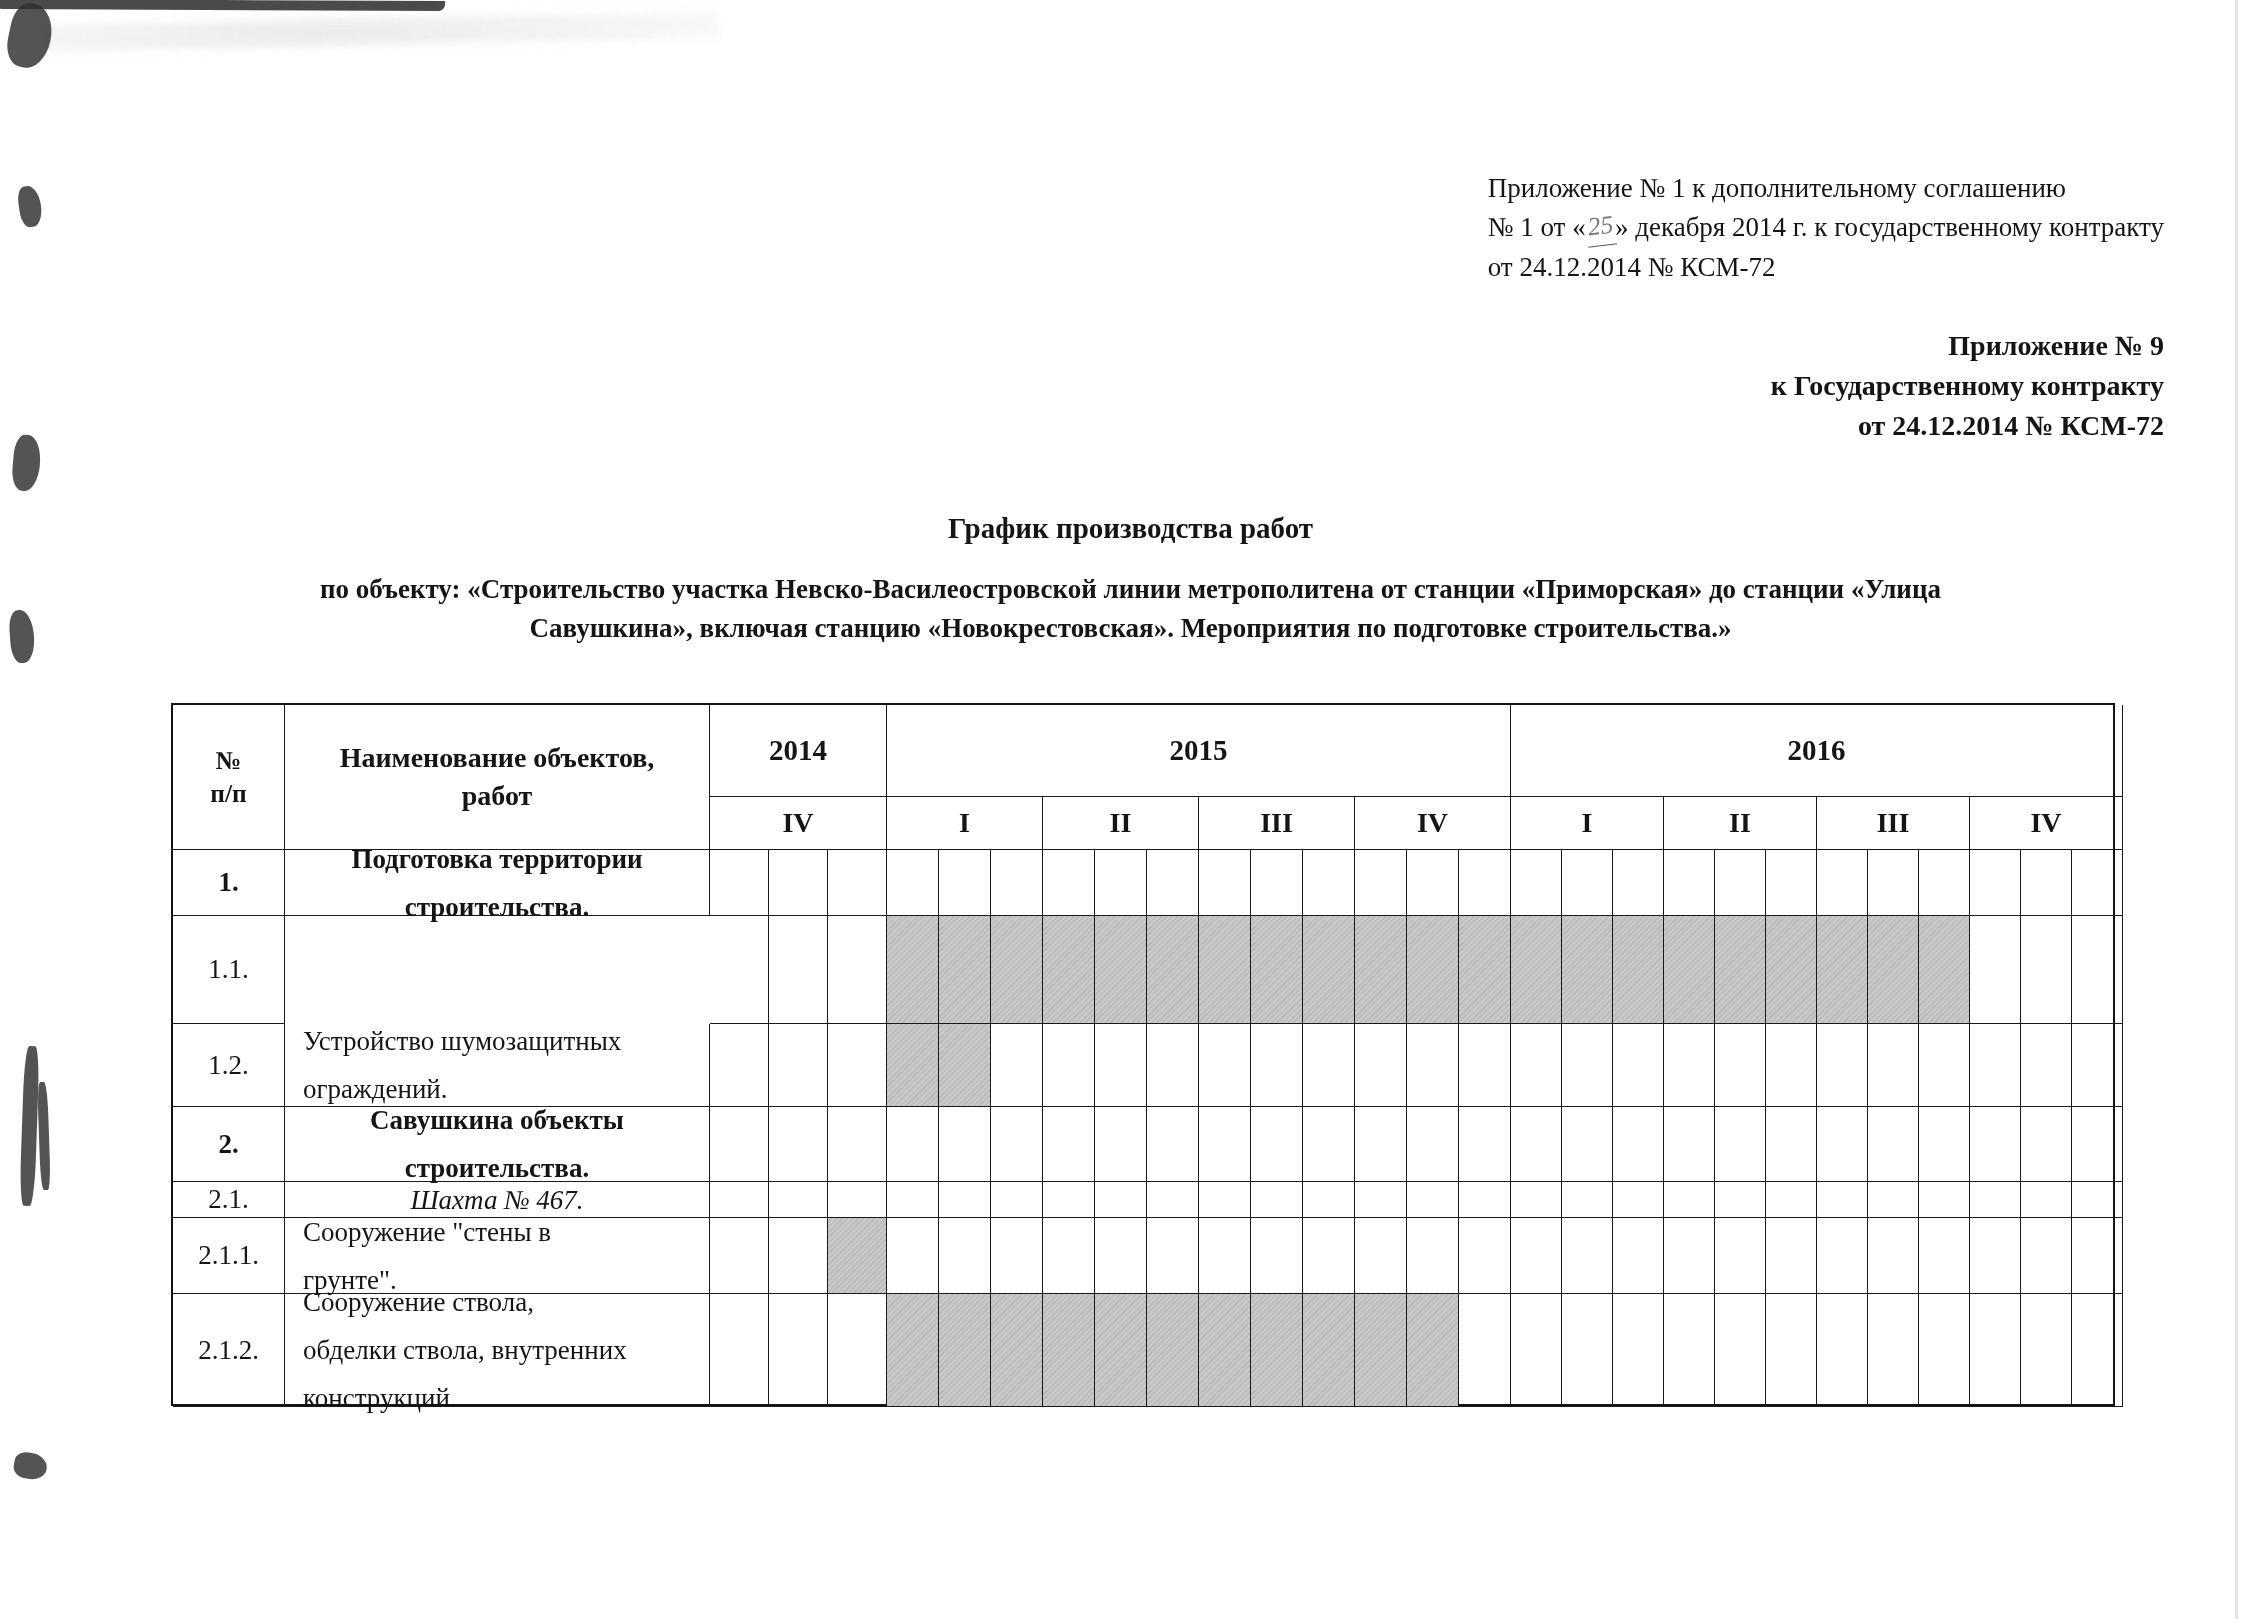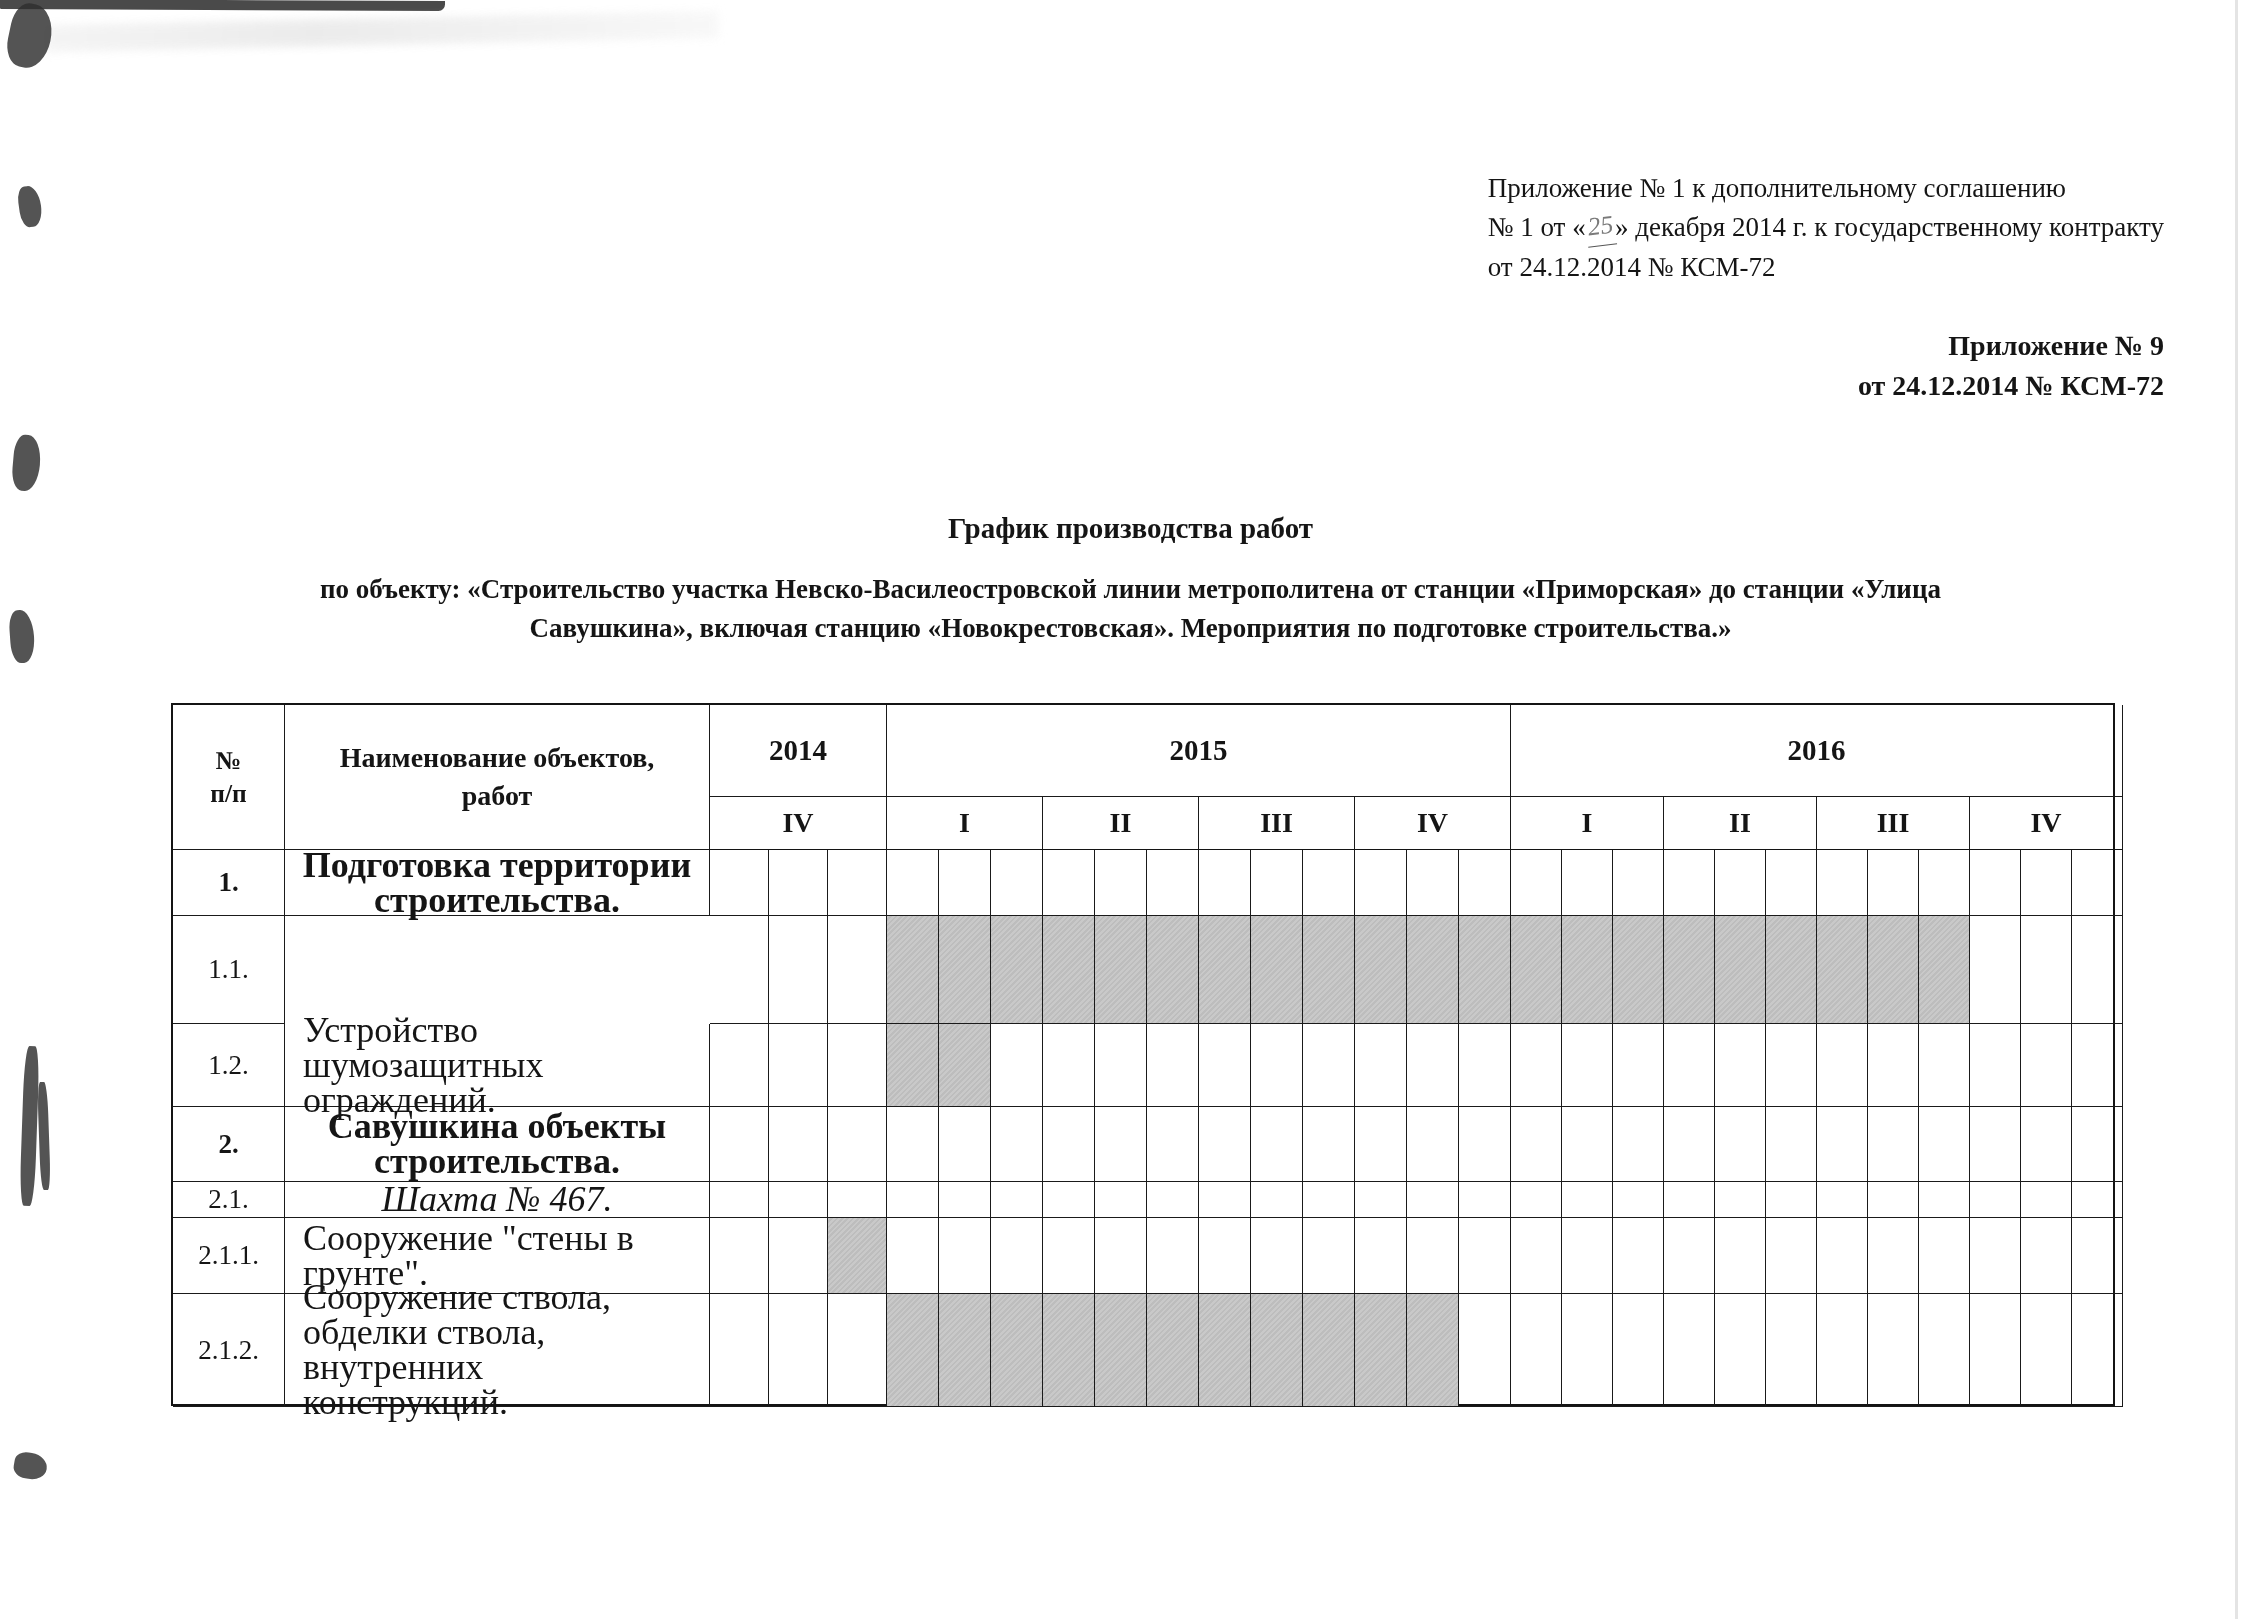--- a/index.html
+++ b/index.html
@@ -32,21 +32,21 @@
   .cell{border-right:1.3px solid #1a1a1a;border-bottom:1.3px solid #1a1a1a;box-sizing:border-box;
     display:flex;align-items:center;justify-content:center;white-space:pre-line;text-align:center;}
   .hdr{font-weight:bold;}
   .corner{font-size:25.5px;line-height:33px;}
   .namehdr{font-size:28px;line-height:38px;border-right:1.9px solid #1a1a1a;}
   .year{font-size:29px;}
   .quarter{font-size:28px;border-bottom:1.9px solid #141414;}
   .num{font-size:27px;}
   .b{font-weight:bold;}
   .i{font-style:italic;}
-  .name{font-size:36px;line-height:35px;border-right:1.9px solid #1a1a1a;}
+  .name{font-size:27px;line-height:48px;border-right:1.9px solid #1a1a1a;}
   .namel{justify-content:flex-start;text-align:left;padding-left:18px;}
   .namec{text-align:center;}
   .month.bar{background:repeating-linear-gradient(135deg,#c9c9c9 0px,#c9c9c9 1.9px,#bdbdbd 1.9px,#bdbdbd 3.8px);}
 </style>
 </head>
 <body>
 
 <div class="top-streak"></div>
 <div class="smudge"></div>
 <div class="mark" style="left:9px;top:3.8px;width:42px;height:64px;transform:rotate(12deg);"></div>
@@ -59,20 +59,21 @@
 <div class="right-edge"></div>
 
 <div class="ann">
   <div>Приложение № 1 к дополнительному соглашению</div>
   <div><span>№ 1 от «</span><span class="hand">25</span><span>» декабря 2014 г. к государственному контракту</span></div>
   <div>от 24.12.2014 № КСМ-72</div>
 </div>
 
 <div class="ann-bold">
   <div>Приложение № 9</div>
+  <div>к Государственному контракту</div>
   <div>от 24.12.2014 № КСМ-72</div>
 </div>
 
 <div class="doc-title">График производства работ</div>
 <div class="doc-subtitle">по объекту: «Строительство участка Невско-Василеостровской линии метрополитена от станции «Приморская» до станции «Улица
 Савушкина», включая станцию «Новокрестовская». Мероприятия по подготовке строительства.»</div>
 
 <div class="tbl">
     <div class="cell hdr corner" style="grid-area: 1 / 1 / 3 / 2;">№
 п/п</div>

